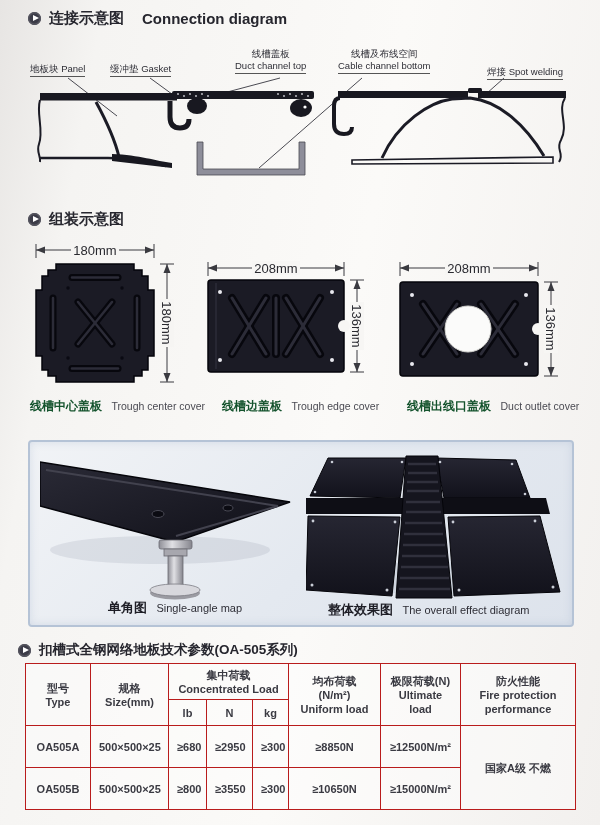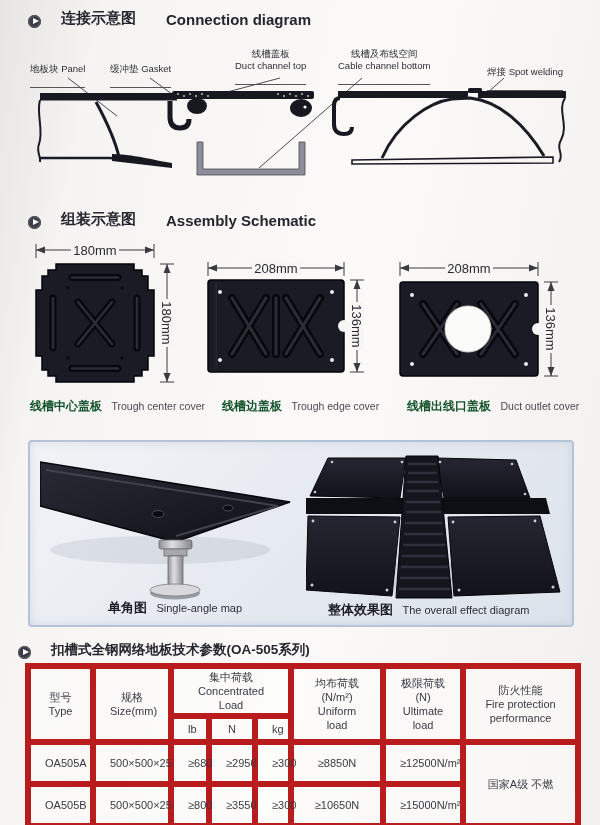--- a/index.html
+++ b/index.html
@@ -2,40 +2,40 @@
 <html><head>
 <meta charset="utf-8">
 <style>
   html,body{margin:0;padding:0}
   body{
     width:600px;height:825px;position:relative;overflow:hidden;
     background:linear-gradient(100deg,#e7e5e3 0%,#f5f4f2 14%,#fbfaf8 55%,#f2f0ee 100%);
     font-family:"Liberation Sans",sans-serif;color:#2b2b33;
   }
   .abs{position:absolute}
-  .sec-title{display:flex;align-items:flex-end;gap:20px;font-weight:bold;font-size:15px;color:#26262e;white-space:nowrap}
+  .sec-title{display:flex;align-items:center;gap:8px;font-weight:bold;font-size:15px;color:#26262e;white-space:nowrap}
   .sec-title .en{margin-left:10px}
   .sec-title.small{font-size:13.5px}
   .bullet{width:13px;height:13px;border-radius:50%;background:#3c3c48;position:relative;flex:0 0 13px;box-shadow:inset 0 0 0 1.5px #55555f}
   .bullet::after{content:"";position:absolute;left:4.5px;top:3px;width:0;height:0;
     border-left:6px solid #fff;border-top:3.5px solid transparent;border-bottom:3.5px solid transparent}
   .dlabel{font-size:9.5px;color:#2e2e36;line-height:12px;text-align:center;
-    border-bottom:1px solid #555;padding-bottom:12px;white-space:nowrap}
+    border-bottom:1px solid #555;padding-bottom:1px;white-space:nowrap}
   .dlabel .l2{display:block}
   .cover-caption{white-space:nowrap}
   .cover-caption .zh{font-size:12px;font-weight:bold;color:#14532d}
   .cover-caption .en{font-size:10.5px;color:#4a4a52;margin-left:5px}
   .photo-frame{border:2px solid #b5c3d6;border-radius:4px;
     background:linear-gradient(135deg,#f1f3f6 0%,#e4e9f0 55%,#dde3ec 100%);
     box-shadow:inset 0 0 8px rgba(140,160,190,.25)}
   .photo-caption{white-space:nowrap}
   .photo-caption .zh{font-size:13px;font-weight:bold;color:#1e1e26}
   .photo-caption .en{font-size:11px;color:#2e2e36;margin-left:5px}
   table.specs{border-collapse:collapse;width:550px;table-layout:fixed;font-size:11px;color:#3a3a42;text-align:center}
-  .specs th,.specs td{border:6px solid #b91c1c;font-weight:normal;padding:1px 14px;line-height:14px;background:rgba(255,255,255,.4)}
+  .specs th,.specs td{border:1px solid #b91c1c;font-weight:bold;padding:1px 8px;line-height:14px;background:rgba(255,255,255,.4)}
   tr.h1{height:36px} tr.h2{height:26px} tr.dr{height:42px}
   .svgblock{display:block}
   text{font-family:"Liberation Sans",sans-serif}
 </style>
 </head>
 <body>
 
 <div class="abs sec-title" style="left:28px;top:9px">
   <span class="bullet"></span>
   <span class="zh">连接示意图</span>
@@ -114,21 +114,20 @@
     <path d="M340,58 Q334,58 334,66 V84 Q334,94 344,94 Q352,94 352,87" fill="none" stroke="#181820" stroke-width="4"></path>
     <path d="M382,118 C398,82 430,62 452,59 L470,58 C500,61 526,86 544,116" fill="none" stroke="#1b1b25" stroke-width="3"></path>
     <path d="M352,120 L553,117 L553,123 L352,124 Z" fill="none" stroke="#1b1b25" stroke-width="1.6"></path>
     <path d="M565,58 C557,70 569,85 561,100 C555,110 565,113 559,122" fill="none" stroke="#1b1b25" stroke-width="2"></path>
   </g>
 </svg>
 
 <div class="abs sec-title" style="left:28px;top:210px">
   <span class="bullet"></span>
   <span class="zh">组装示意图</span>
-  <span class="en">Assembly Schematic</span>
 </div>
 
 <svg class="abs svgblock" style="left:28px;top:240px" width="150" height="168" viewBox="0 0 150 168">
   <g stroke="#3a3a40" stroke-width="1">
     <line x1="8" y1="4" x2="8" y2="18"></line>
       <line x1="126" y1="4" x2="126" y2="18"></line>
     <line x1="8" y1="10" x2="126" y2="10"></line>
   </g>
   <polygon points="8,10 17,6.5 17,13.5" fill="#3a3a40"></polygon>
   <polygon points="126,10 117,6.5 117,13.5" fill="#3a3a40"></polygon>

